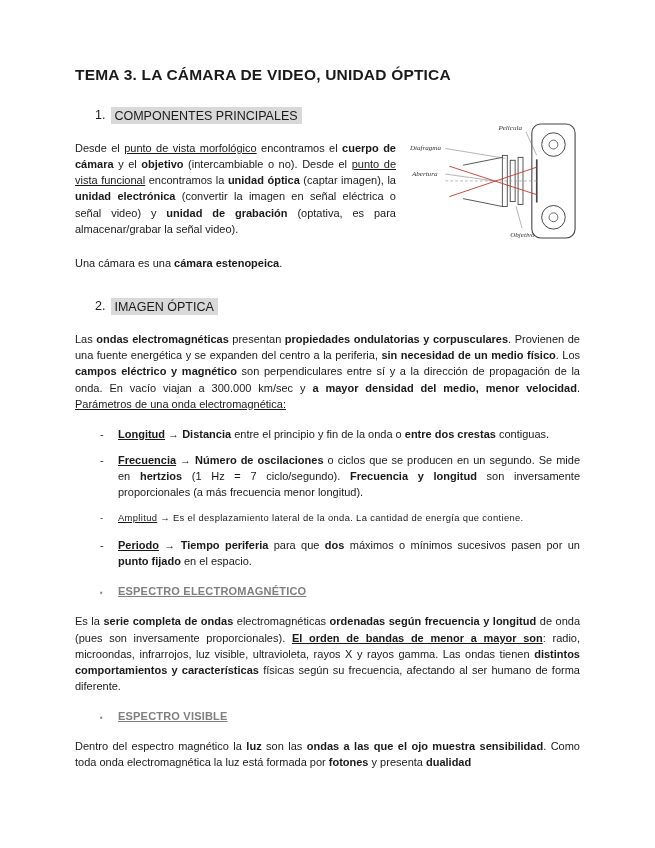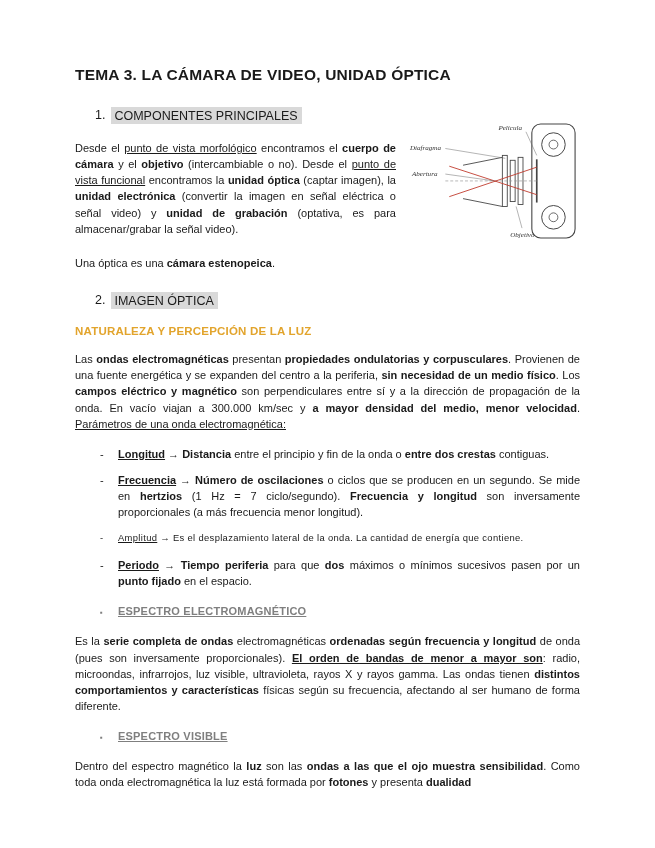--- a/index.html
+++ b/index.html
@@ -101,27 +101,26 @@
 
         <text x="2" y="31" font-size="7.2">Diafragma</text>
         <text x="4" y="57" font-size="7.2">Abertura</text>
         <text x="92" y="10" font-size="7.2">Película</text>
         <text x="104" y="119" font-size="7.2">Objetivo</text>
       </svg>
     </figure>
     <p class="body"><span>Desde el </span><span class="u">punto de vista morfológico</span><span> encontramos el </span><span class="b">cuerpo de cámara</span><span> y el </span><span class="b">objetivo</span><span> (intercambiable o no). Desde el </span><span class="u">punto de vista funcional</span><span> encontramos la </span><span class="b">unidad óptica</span><span> (captar imagen), la </span><span class="b">unidad electrónica</span><span> (convertir la imagen en señal eléctrica o señal video) y </span><span class="b">unidad de grabación</span><span> (optativa, es para almacenar/grabar la señal video).</span></p>
   </div>
 
-  <p class="body clear" style="margin-top:18px;"><span>Una óptica es una </span><span class="b">cámara estenopeica</span><span>.</span></p>
+  <p class="body clear" style="margin-top:18px;"><span>Una cámara es una </span><span class="b">cámara estenopeica</span><span>.</span></p>
 
-  <div class="section-heading" style="margin-top:22px;">
+  <div class="section-heading" style="margin-top:28px;">
     <span class="num">2.</span><span class="hl">IMAGEN ÓPTICA</span>
   </div>
 
-  <h3 class="accent-heading">NATURALEZA Y PERCEPCIÓN DE LA LUZ</h3>
 
   <p class="body"><span>Las </span><span class="b">ondas electromagnéticas</span><span> presentan </span><span class="b">propiedades ondulatorias y corpusculares</span><span>. Provienen de una fuente energética y se expanden del centro a la periferia, </span><span class="b">sin necesidad de un medio físico</span><span>. Los </span><span class="b">campos eléctrico y magnético</span><span> son perpendiculares entre sí y a la dirección de propagación de la onda. En vacío viajan a 300.000 km/sec y </span><span class="b">a mayor densidad del medio, menor velocidad</span><span>. </span><span class="u">Parámetros de una onda electromagnética:</span></p>
 
   <div class="bullet-row">
     <span class="marker">-</span>
     <span class="btxt"><span class="b u">Longitud</span><span> → </span><span class="b">Distancia</span><span> entre el principio y fin de la onda o </span><span class="b">entre dos crestas</span><span> contiguas.</span></span>
   </div>
   <div class="bullet-row">
     <span class="marker">-</span>
     <span class="btxt"><span class="b u">Frecuencia</span><span> → </span><span class="b">Número de oscilaciones</span><span> o ciclos que se producen en un segundo. Se mide en </span><span class="b">hertzios</span><span> (1 Hz = 7 ciclo/segundo). </span><span class="b">Frecuencia y longitud</span><span> son inversamente proporcionales (a más frecuencia menor longitud).</span></span>

